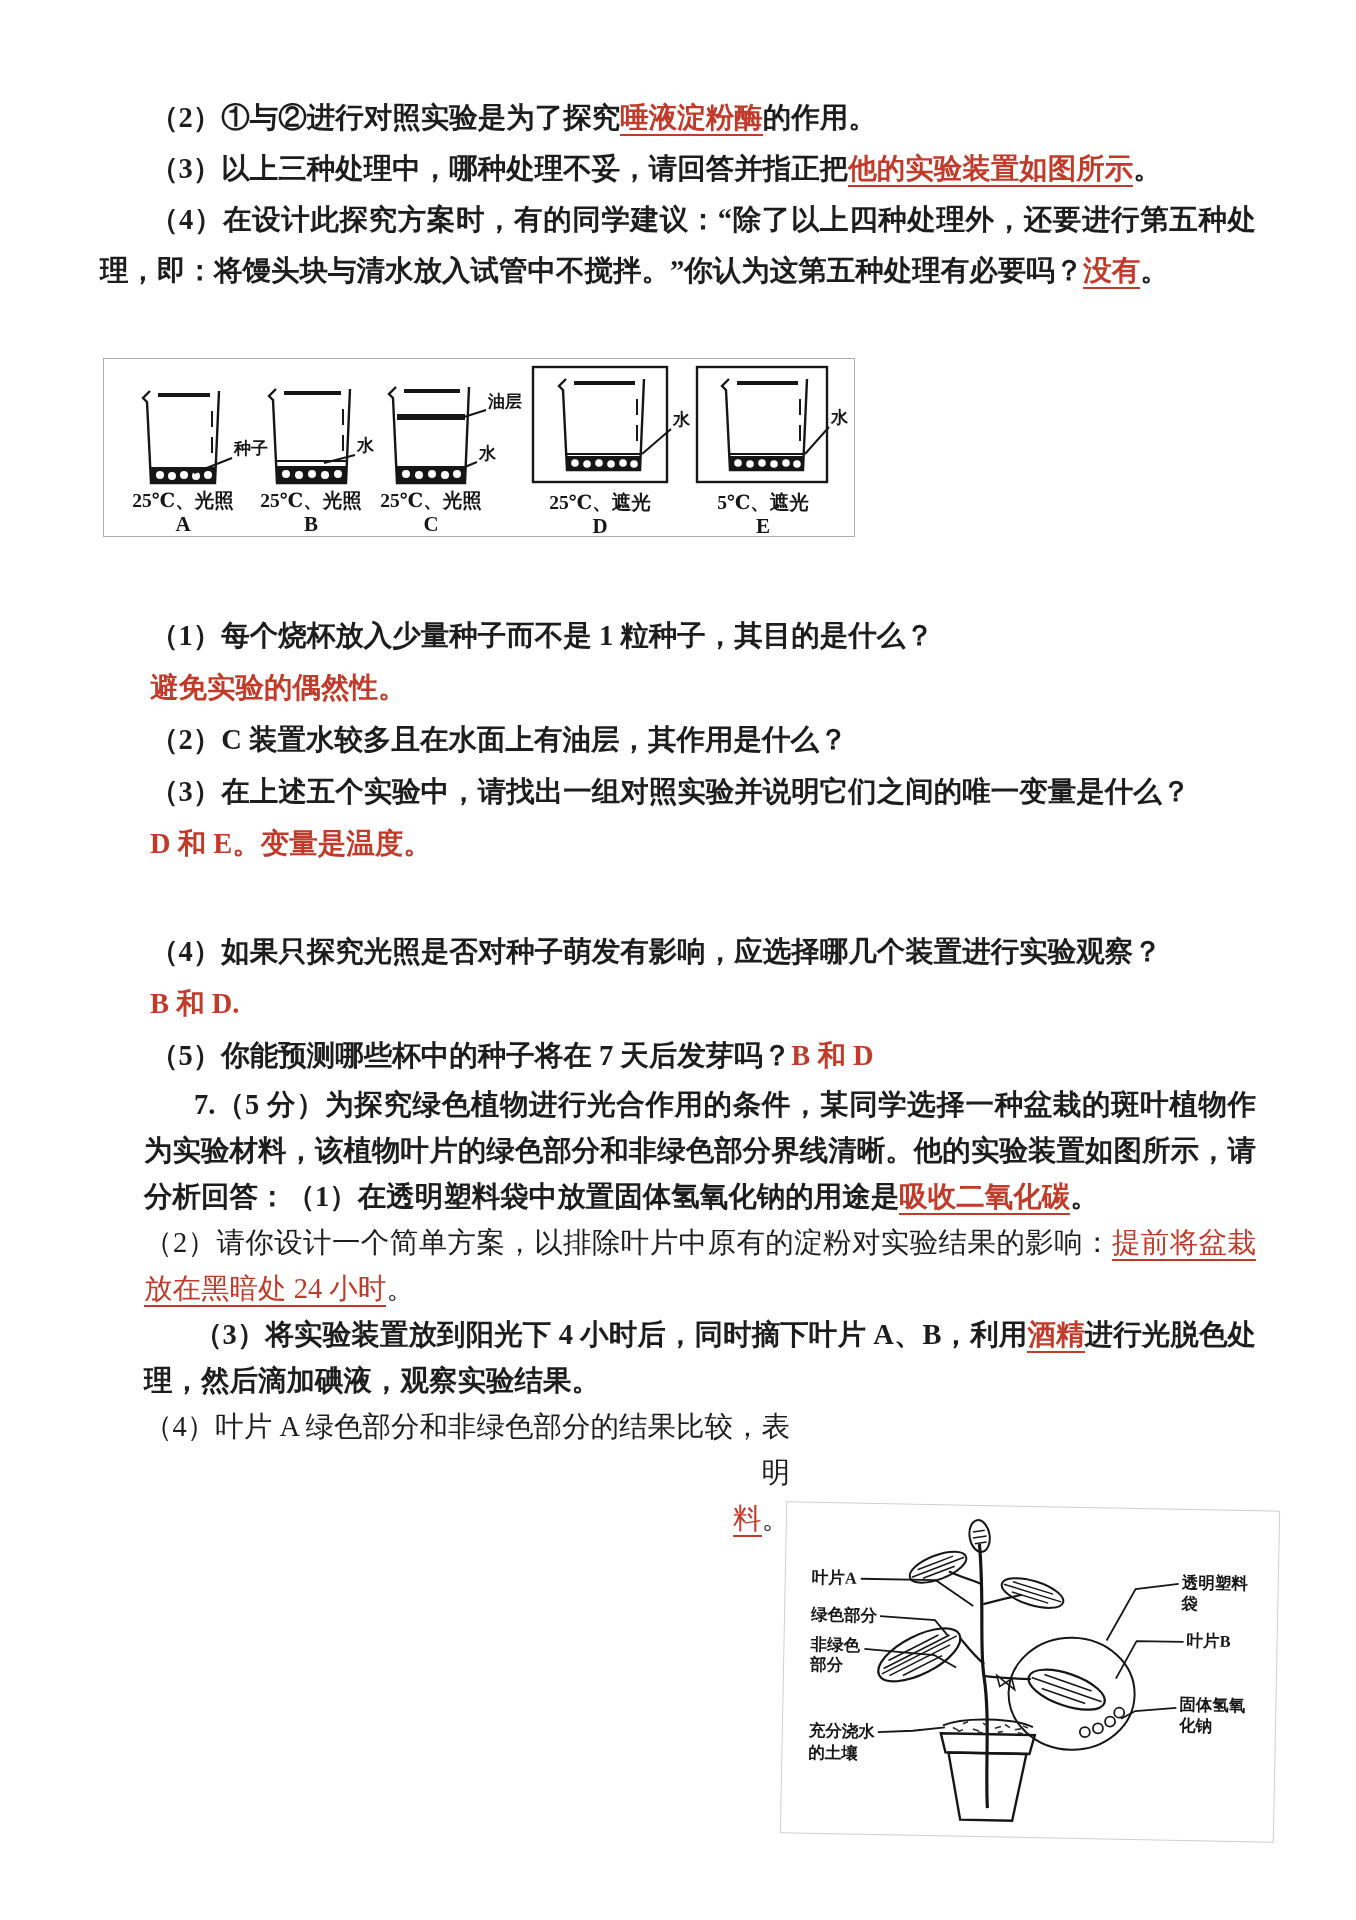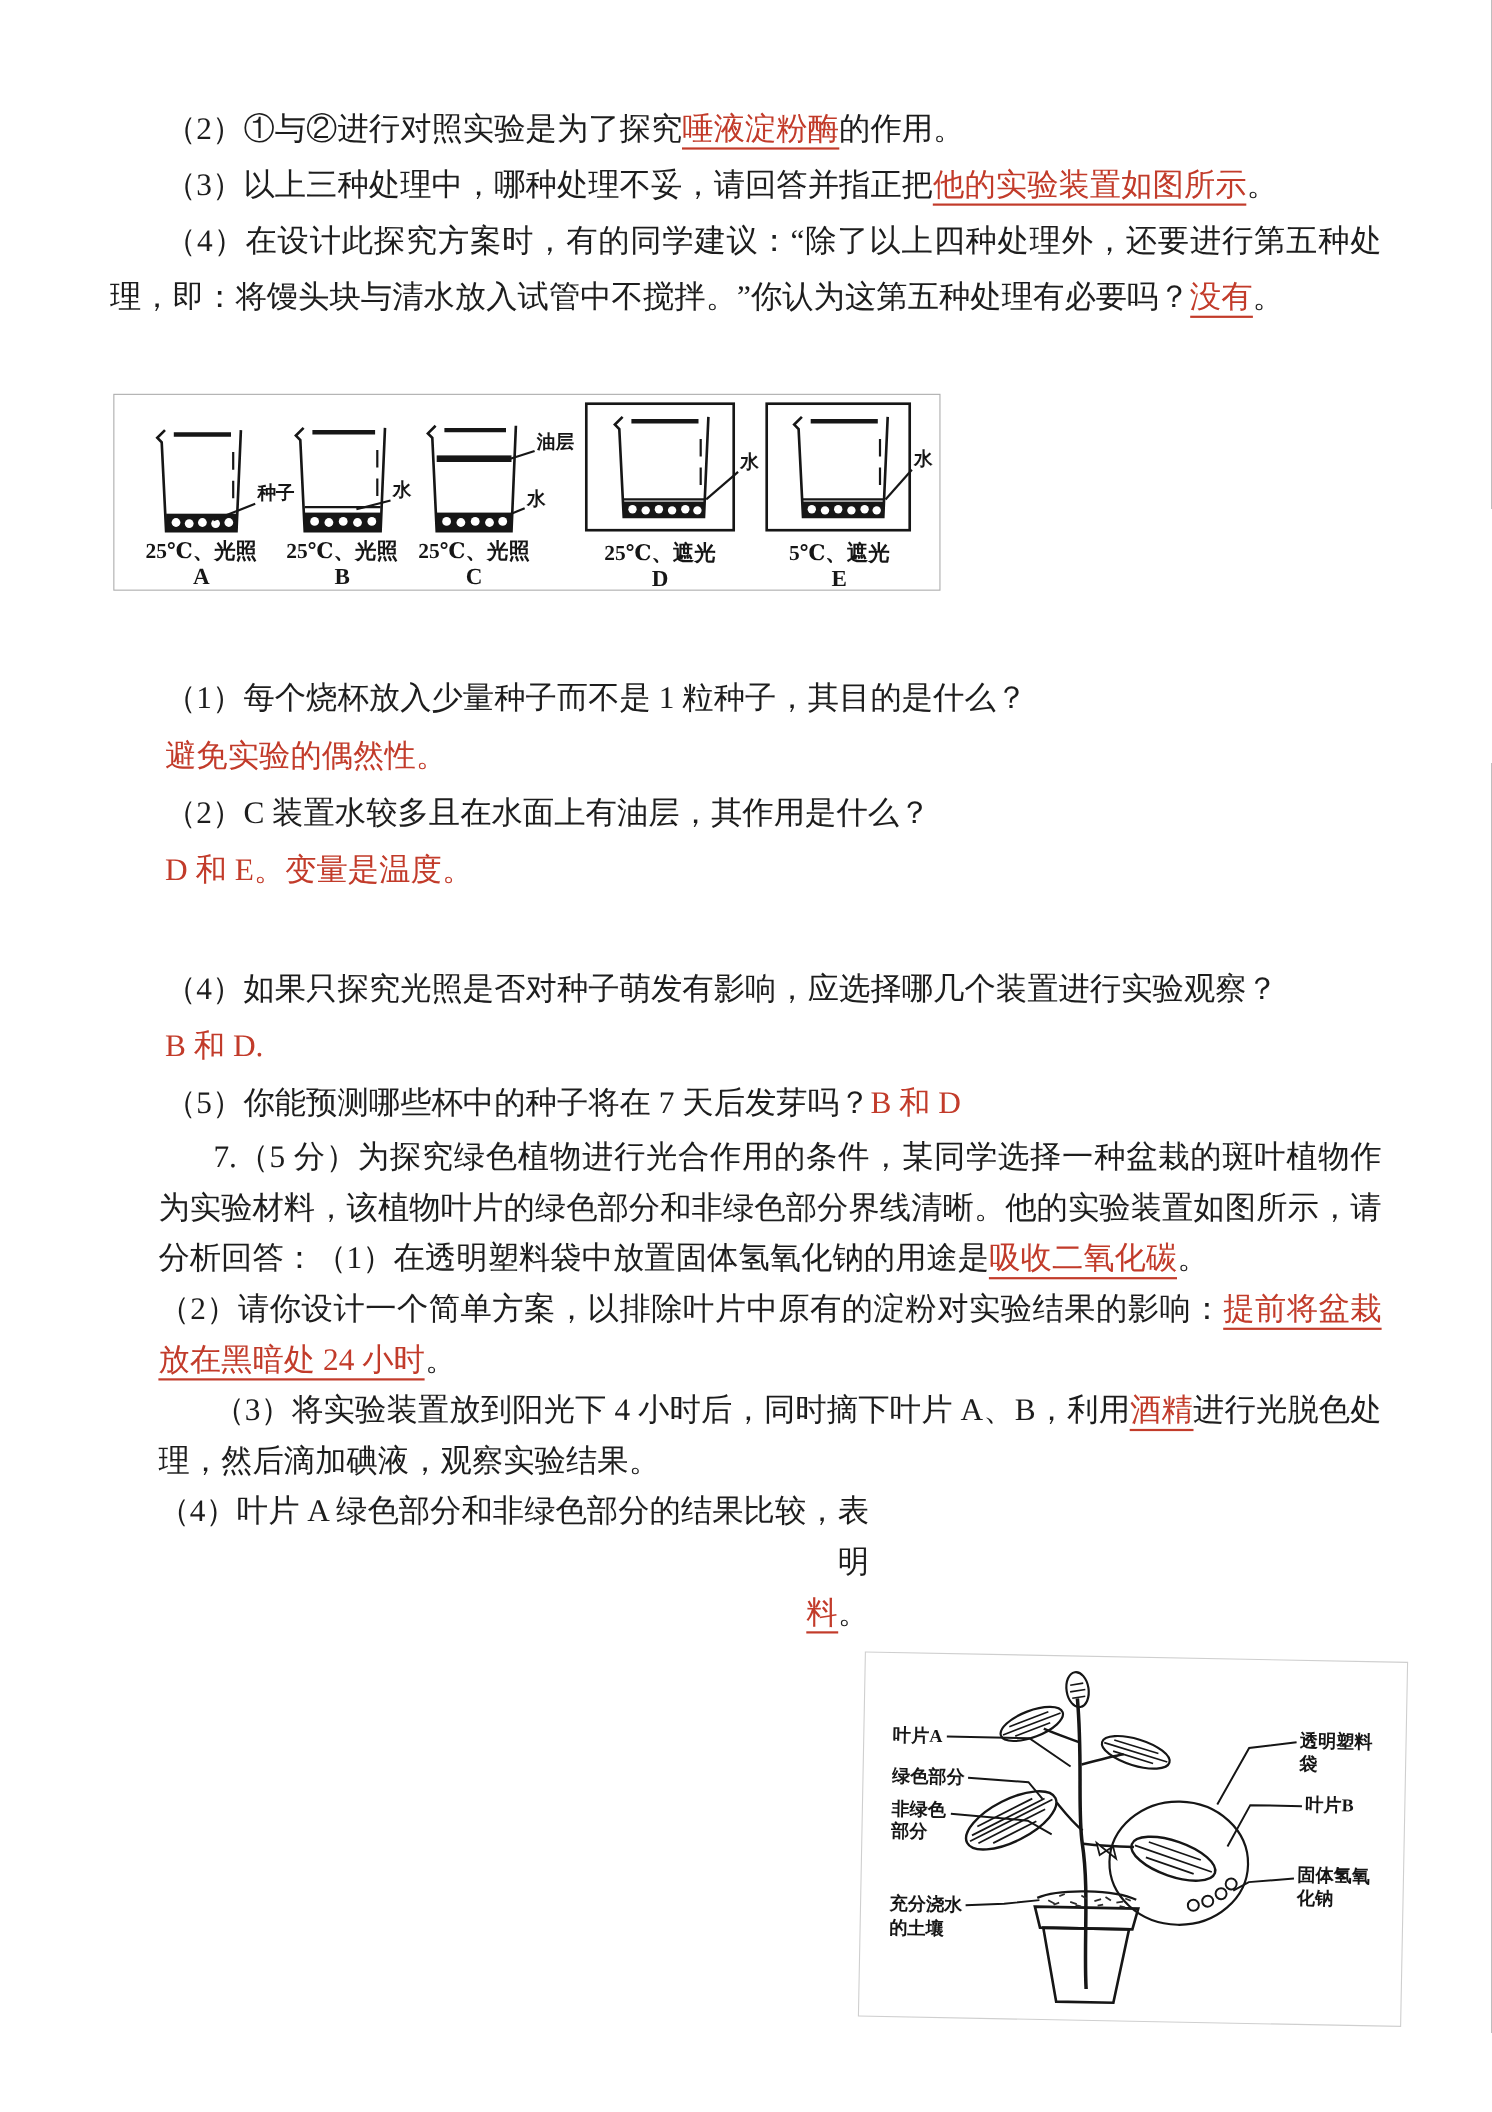--- a/index.html
+++ b/index.html
@@ -8,21 +8,21 @@
     width:1356px;height:1920px;
     background:#ffffff;
     font-family:"Liberation Serif","DejaVu Serif",serif;
     color:#1d1d1d;
     font-size:28.5px;
     box-sizing:border-box;
     padding:92px 100px 0 100px;
     overflow:hidden;
   }
   .ln{margin:0;text-align:justify;}
-  .ind{text-indent:50px;}
+  .ind{text-indent:50px;font-weight:bold;}
   .b1 .ln{line-height:51px;}
   .b2{margin-top:73px;}
   .b2 .ln{line-height:52px;}
   .b3 .ln{line-height:46px;margin-left:44px;}
   .red{color:#c23b2a;}
   .u{border-bottom:2px solid #c23b2a;padding-bottom:1px;}
   .sp56{height:56px;}
   .fig1{
     margin-left:3px;margin-top:62px;
     width:750px;height:177px;
@@ -163,20 +163,21 @@
       <text class="lbl" x="727" y="64">水</text>
       <text class="cap" x="659" y="150" text-anchor="middle">5℃、遮光</text>
       <text class="letter" x="659" y="174" text-anchor="middle">E</text>
     </svg>
   </div>
 
   <div class="b2">
     <p class="ln ind"><span>（1）每个烧杯放入少量种子而不是 1 粒种子，其目的是什么？</span></p>
     <p class="ln ind red"><span>避免实验的偶然性。</span></p>
     <p class="ln ind"><span>（2）C 装置水较多且在水面上有油层，其作用是什么？</span></p>
+    <p class="ln ind"><span>（3）在上述五个实验中，请找出一组对照实验并说明它们之间的唯一变量是什么？</span></p>
     <p class="ln ind red"><span>D 和 E。变量是温度。</span></p>
     <div class="sp56"></div>
     <p class="ln ind"><span>（4）如果只探究光照是否对种子萌发有影响，应选择哪几个装置进行实验观察？</span></p>
     <p class="ln ind red"><span>B 和 D.</span></p>
     <p class="ln ind"><span>（5）你能预测哪些杯中的种子将在 7 天后发芽吗？</span><span class="red">B 和 D</span></p>
   </div>
 
   <div class="b3">
     <p class="ln ind"><span>7.（5 分）为探究绿色植物进行光合作用的条件，某同学选择一种盆栽的斑叶植物作为实验材料，该植物叶片的绿色部分和非绿色部分界线清晰。他的实验装置如图所示，请分析回答：（1）在透明塑料袋中放置固体氢氧化钠的用途是</span><span class="red u">吸收二氧化碳</span><span>。</span></p>
     <p class="ln"><span>（2）请你设计一个简单方案，以排除叶片中原有的淀粉对实验结果的影响：</span><span class="red u">提前将盆栽放在黑暗处 24 小时</span><span>。</span></p>

